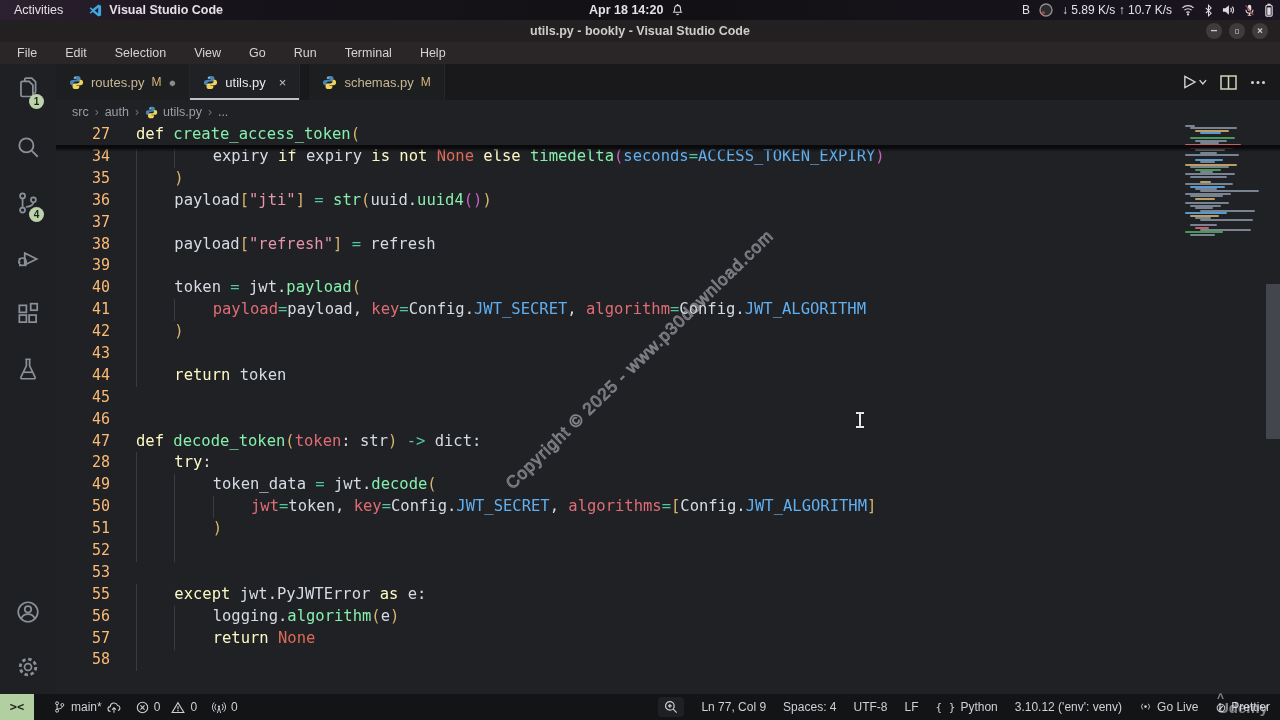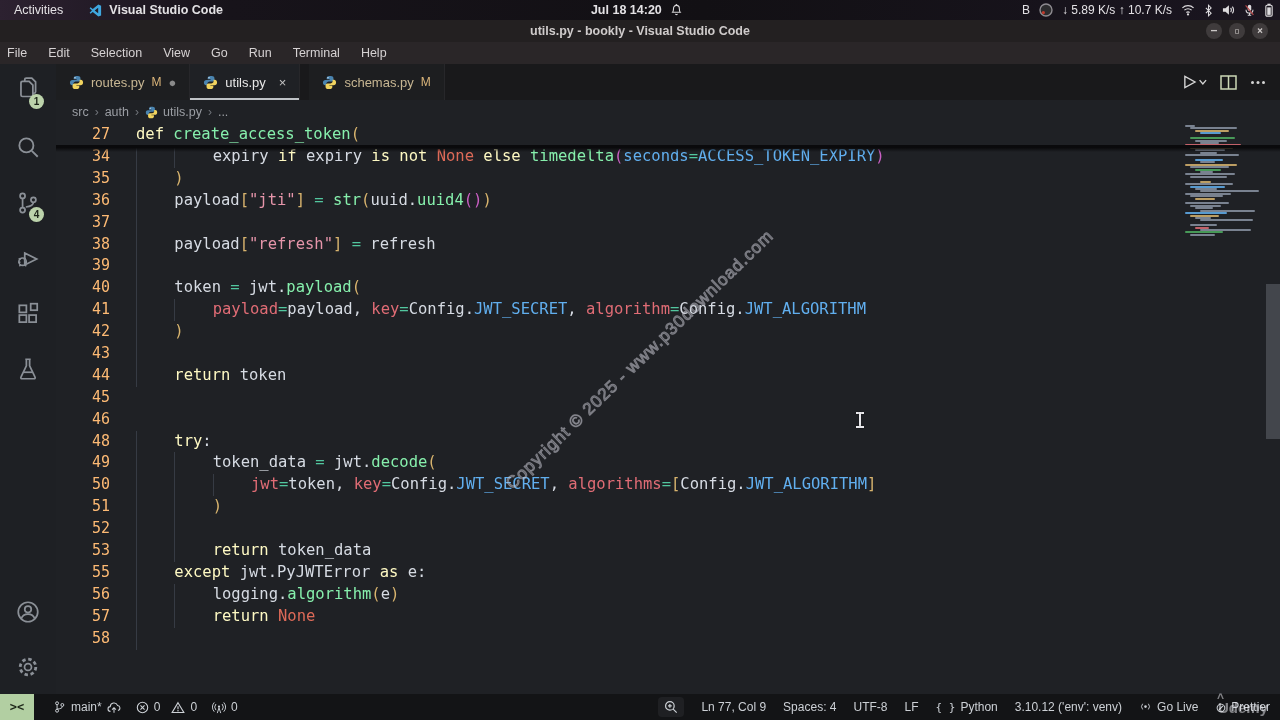--- a/index.html
+++ b/index.html
@@ -18,21 +18,21 @@
 
   
   .titlebar { position:absolute; top:20px; left:0; width:1280px; height:22px; background:#232021;
     display:flex; align-items:center; justify-content:center; color:#cfcbcb; font-size:12.5px; font-weight:bold; }
   .win-buttons { position:absolute; right:12px; top:3px; display:flex; gap:7px; }
   .win-btn { width:16px; height:16px; border-radius:50%; background:#3f3b3c; color:#cbc7c6;
     font-size:10px; line-height:15px; text-align:center; font-family:"DejaVu Sans Mono",monospace; }
 
   
   .menubar { position:absolute; top:42px; left:0; width:1280px; height:22px; background:#2a2628;
-    display:flex; align-items:center; gap:21px; padding-left:7px; color:#d6d2d3; font-size:12.5px; }
+    display:flex; align-items:center; gap:28px; padding-left:17px; color:#d6d2d3; font-size:12.5px; }
   .menu-item { cursor:default; }
 
   
   .activitybar { position:absolute; top:64px; left:0; width:56px; height:630px; background:#1e2024; }
   .act-icon { position:absolute; left:15px; width:26px; height:26px; color:#8b9097; }
   .act-badge { position:absolute; width:15px; height:15px; border-radius:50%; background:#bcd3ab; color:#1c2418;
     font-size:10px; font-weight:bold; text-align:center; line-height:15px; }
 
   
   .tabrow { position:absolute; top:64px; left:56px; width:1224px; height:36px; background:#19191b; display:flex; }
@@ -101,21 +101,21 @@
     <div class="os-left">
       <span>Activities</span>
       <span class="os-app">
         <svg width="13" height="13" viewBox="0 0 16 16">
           <path fill="#3fa7e0" d="M11.5.6 14.9 2v12L11.5 15.4 4.6 9.9 1.9 12 .8 10.9 3.6 8 .8 5.1 1.9 4l2.7 2.1L11.5.6zM11.3 4.6 7 8l4.3 3.4V4.6z"></path>
         </svg>
         <span>Visual Studio Code</span>
       </span>
     </div>
     <div class="os-center">
-      <span>Jul 18 14:20</span>
+      <span>Apr 18 14:20</span>
       <svg width="11" height="12" viewBox="0 0 12 13">
         <path fill="none" stroke="#d8d6d8" stroke-width="1.2" d="M6 1.5c-2 0-3.2 1.5-3.2 3.5 0 2.8-1 4-1 4h8.4s-1-1.2-1-4c0-2-1.2-3.5-3.2-3.5z"></path>
         <path stroke="#d8d6d8" stroke-width="1.2" d="M4.8 10.7a1.3 1.3 0 0 0 2.4 0"></path>
         <circle cx="6" cy="0.9" r="0.9" fill="#d8d6d8"></circle>
       </svg>
     </div>
     <div class="os-right">
       <span>B</span>
       <svg width="14" height="14" viewBox="0 0 14 14">
         <circle cx="7" cy="7" r="6" fill="#2c2c2e" stroke="#8e8b90" stroke-width="1.4"></circle>
@@ -290,26 +290,27 @@
         <div class="code-line"><div class="gutter">37</div><span><span class="iu">    </span></span></div>
         <div class="code-line"><div class="gutter">38</div><span><span class="iu">    </span><span class="tk-t">payload</span><span class="tk-g">[</span><span class="tk-s">"refresh"</span><span class="tk-g">]</span><span class="tk-t"> </span><span class="tk-o">=</span><span class="tk-t"> refresh</span></span></div>
         <div class="code-line"><div class="gutter">39</div><span><span class="iu">    </span></span></div>
         <div class="code-line"><div class="gutter">40</div><span><span class="iu">    </span><span class="tk-t">token </span><span class="tk-o">=</span><span class="tk-t"> jwt.</span><span class="tk-f">payload</span><span class="tk-g">(</span></span></div>
         <div class="code-line"><div class="gutter">41</div><span><span class="iu">    </span><span class="iu">    </span><span class="tk-p">payload</span><span class="tk-o">=</span><span class="tk-t">payload, </span><span class="tk-p">key</span><span class="tk-o">=</span><span class="tk-t">Config.</span><span class="tk-c">JWT_SECRET</span><span class="tk-t">, </span><span class="tk-p">algorithm</span><span class="tk-o">=</span><span class="tk-t">Config.</span><span class="tk-c">JWT_ALGORITHM</span></span></div>
         <div class="code-line"><div class="gutter">42</div><span><span class="iu">    </span><span class="tk-g">)</span></span></div>
         <div class="code-line"><div class="gutter">43</div><span><span class="iu">    </span></span></div>
         <div class="code-line"><div class="gutter">44</div><span><span class="iu">    </span><span class="tk-k">return</span><span class="tk-t"> token</span></span></div>
         <div class="code-line"><div class="gutter">45</div><span></span></div>
         <div class="code-line"><div class="gutter">46</div><span></span></div>
-        <div class="code-line"><div class="gutter">48</div><span><span class="iu">    </span><span class="tk-k">try</span><span class="tk-t">:</span></span></div>
+        <div class="code-line"><div class="gutter">47</div><span><span class="tk-k">def</span><span class="tk-t"> </span><span class="tk-f">decode_token</span><span class="tk-g">(</span><span class="tk-p">token</span><span class="tk-t">: str</span><span class="tk-g">)</span><span class="tk-t"> </span><span class="tk-o">-&gt;</span><span class="tk-t"> dict:</span></span></div>
+        <div class="code-line"><div class="gutter">28</div><span><span class="iu">    </span><span class="tk-k">try</span><span class="tk-t">:</span></span></div>
         <div class="code-line"><div class="gutter">49</div><span><span class="iu">    </span><span class="iu">    </span><span class="tk-t">token_data </span><span class="tk-o">=</span><span class="tk-t"> jwt.</span><span class="tk-f">decode</span><span class="tk-g">(</span></span></div>
         <div class="code-line"><div class="gutter">50</div><span><span class="iu">    </span><span class="iu">    </span><span class="iu">    </span><span class="tk-p">jwt</span><span class="tk-o">=</span><span class="tk-t">token, </span><span class="tk-p">key</span><span class="tk-o">=</span><span class="tk-t">Config.</span><span class="tk-c">JWT_SECRET</span><span class="tk-t">, </span><span class="tk-p">algorithms</span><span class="tk-o">=</span><span class="tk-g">[</span><span class="tk-t">Config.</span><span class="tk-c">JWT_ALGORITHM</span><span class="tk-g">]</span></span></div>
         <div class="code-line"><div class="gutter">51</div><span><span class="iu">    </span><span class="iu">    </span><span class="tk-g">)</span></span></div>
         <div class="code-line"><div class="gutter">52</div><span><span class="iu">    </span><span class="iu">    </span></span></div>
-        <div class="code-line"><div class="gutter">53</div><span><span class="iu">    </span><span class="iu">    </span><span class="tk-k">return</span><span class="tk-t"> token_data</span></span></div>
+        <div class="code-line"><div class="gutter">53</div></div>
         <div class="code-line"><div class="gutter">55</div><span><span class="iu">    </span><span class="tk-k">except</span><span class="tk-t"> jwt.PyJWTError </span><span class="tk-k">as</span><span class="tk-t"> e:</span></span></div>
         <div class="code-line"><div class="gutter">56</div><span><span class="iu">    </span><span class="iu">    </span><span class="tk-t">logging.</span><span class="tk-f">algorithm</span><span class="tk-g">(</span><span class="tk-t">e</span><span class="tk-g">)</span></span></div>
         <div class="code-line"><div class="gutter">57</div><span><span class="iu">    </span><span class="iu">    </span><span class="tk-k">return</span><span class="tk-t"> </span><span class="tk-n">None</span></span></div>
         <div class="code-line"><div class="gutter">58</div><span><span class="iu">    </span></span></div>
       </div>
     <div class="sticky-line" id="stickyline">
         <div class="code-line"><div class="gutter">27</div><span><span class="tk-k">def</span><span class="tk-t"> </span><span class="tk-f">create_access_token</span><span class="tk-g">(</span></span></div>
       </div>
     <div class="sticky-shadow"></div>
     <div class="minimap" id="minimap">

